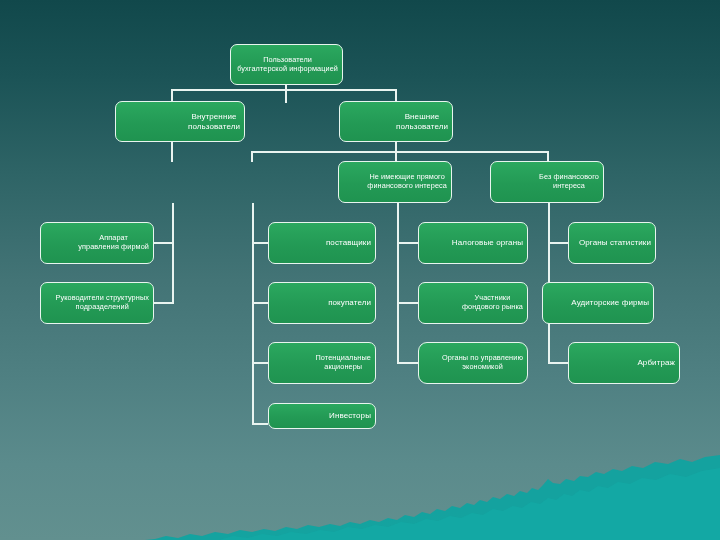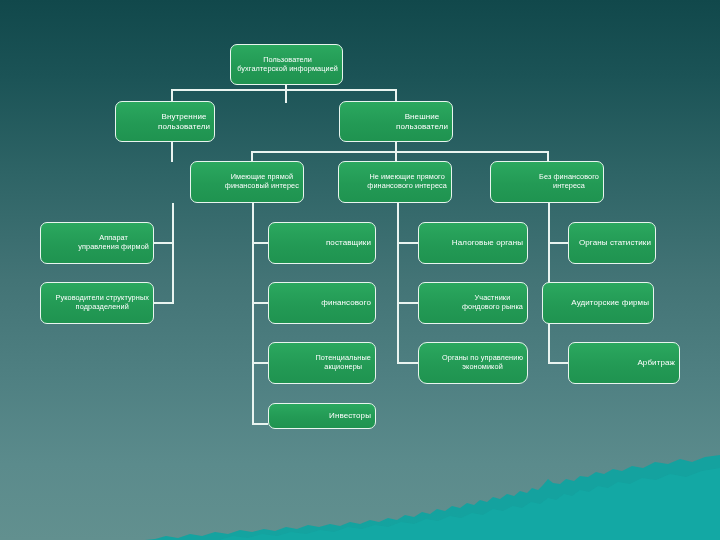--- a/index.html
+++ b/index.html
@@ -78,33 +78,29 @@
       <div class="conn h" style="left: 548px; width: 20px; top: 242px;"></div>
       <div class="conn h" style="left: 548px; width: 20px; top: 302px;"></div>
       <div class="conn h" style="left: 548px; width: 20px; top: 362px;"></div>
     </div>
 
   <div class="node f7" style="left:230px;top:44px;width:113px;height:41px;">
     <span>Пользователи
 бухгалтерской информацией</span>
   </div>
 
-  <div class="node f8" style="left:115px;top:101px;width:100px;height:41px;">
+  <div class="node f8" style="left:115px;top:101px;width:130px;height:41px;">
     <span>Внутренние
 пользователи</span>
   </div>
   <div class="node f8" style="left:339px;top:101px;width:114px;height:41px;">
     <span>Внешние
 пользователи</span>
   </div>
 
-  <div class="node f7" style="left:190px;top:161px;width:114px;height:42px;">
-    <span>Имеющие прямой
-финансовый интерес</span>
-  </div>
   <div class="node f7" style="left:338px;top:161px;width:114px;height:42px;">
     <span>Не имеющие прямого
 финансового интереса</span>
   </div>
   <div class="node f7" style="left:490px;top:161px;width:114px;height:42px;">
     <span>Без финансового
 интереса</span>
   </div>
 
   <div id="column-nodes">
@@ -113,21 +109,21 @@
 управления фирмой</span>
       </div>
       <div class="node f7" style="left: 40px; top: 282px; width: 114px; height: 42px;">
         <span>Руководители структурных
 подразделений</span>
       </div>
       <div class="node f8" style="left: 268px; top: 222px; width: 108px; height: 42px;">
         <span>поставщики</span>
       </div>
       <div class="node f8" style="left: 268px; top: 282px; width: 108px; height: 42px;">
-        <span>финансового</span>
+        <span>покупатели</span>
       </div>
       <div class="node f7" style="left: 268px; top: 342px; width: 108px; height: 42px;">
         <span>Потенциальные
 акционеры</span>
       </div>
       <div class="node f8" style="left: 268px; top: 403px; width: 108px; height: 26px;">
         <span>Инвесторы</span>
       </div>
       <div class="node f8" style="left: 418px; top: 222px; width: 110px; height: 42px;">
         <span>Налоговые органы</span>

